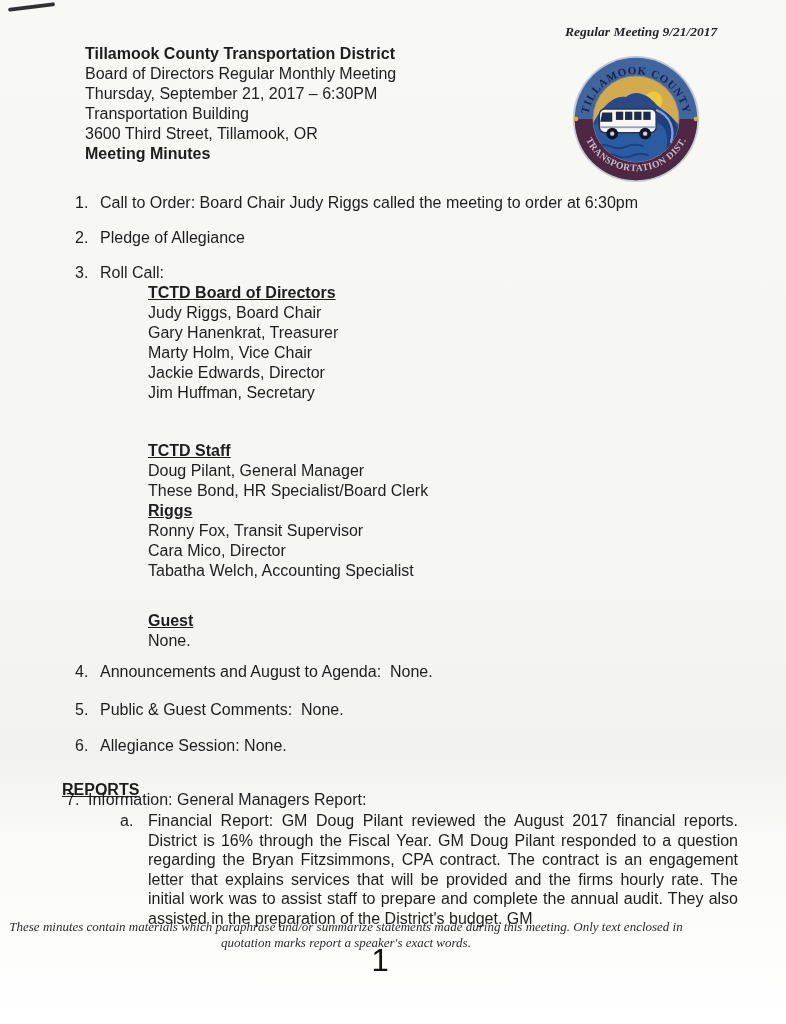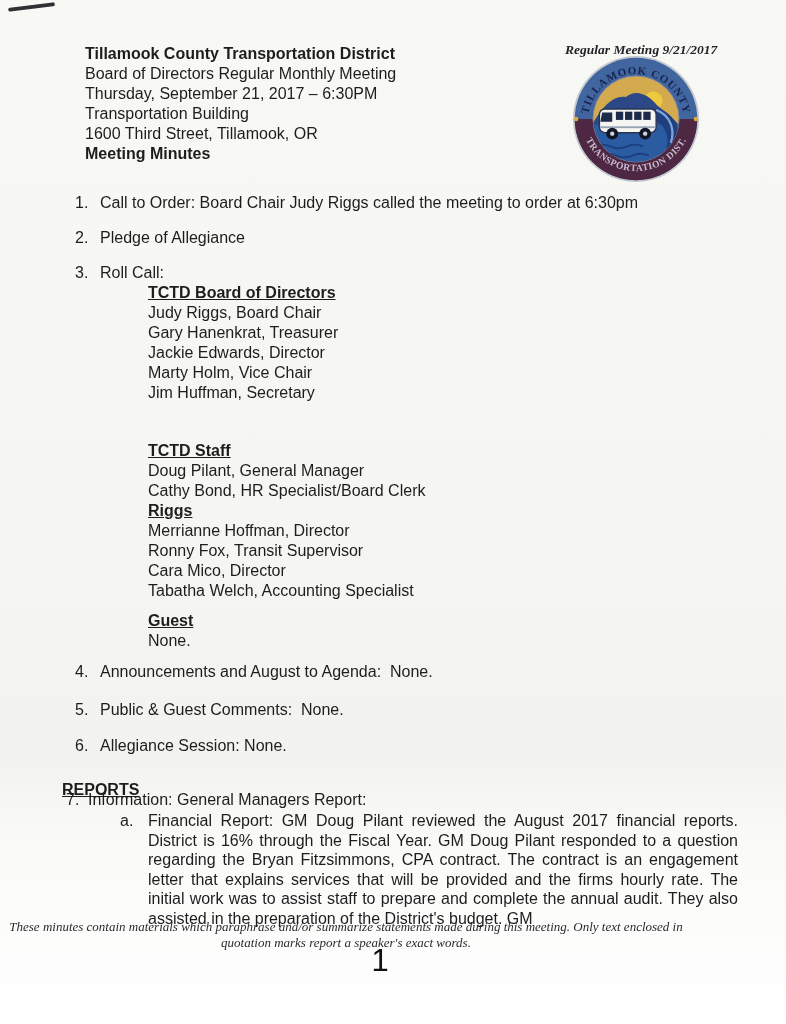--- a/index.html
+++ b/index.html
@@ -17,21 +17,21 @@
   .u{text-decoration:underline;}
   .line{font-size:16px;line-height:20px;white-space:pre-wrap;}
   
   .artifact{
     left:8px;top:5px;width:47px;height:4px;
     background:#15151a;border-radius:2px;
     transform:rotate(-7deg);opacity:.88;
   }
   
   .annotation{
-    left:565px;top:42px;
+    left:565px;top:24px;
     font-family:"Liberation Serif",serif;
     font-style:italic;font-weight:bold;
     font-size:13.5px;color:#23232a;
     white-space:pre;
   }
   .header-block{left:85px;top:44px;}
   .logo-wrap{left:572px;top:55px;width:128px;height:128px;}
   
   .item{display:flex;left:75px;}
   .item .num{flex:none;width:25px;font-size:16px;line-height:20px;}
@@ -117,55 +117,54 @@
         <textPath href="#lg-arc-bot" startOffset="50%" text-anchor="middle">TRANSPORTATION DIST.</textPath>
       </text>
     </svg>
   </div>
 
   <div class="abs header-block">
     <div class="line b">Tillamook County Transportation District</div>
     <div class="line">Board of Directors Regular Monthly Meeting</div>
     <div class="line">Thursday, September 21, 2017 – 6:30PM</div>
     <div class="line">Transportation Building</div>
-    <div class="line">1600 Third Street, Tillamook, OR</div>
+    <div class="line">3600 Third Street, Tillamook, OR</div>
     <div class="line b">Meeting Minutes</div>
   </div>
 
   <div class="abs item" style="top:193px">
     <span class="num">1.</span>
     <span class="txt">Call to Order: Board Chair Judy Riggs called the meeting to order at 6:30pm</span>
   </div>
   <div class="abs item" style="top:228px">
     <span class="num">2.</span>
     <span class="txt">Pledge of Allegiance</span>
   </div>
   <div class="abs item" style="top:263px">
     <span class="num">3.</span>
     <span class="txt">Roll Call:</span>
   </div>
 
   <div class="abs roll" style="top:283px">
     <div class="line b u">TCTD Board of Directors</div>
     <div class="line">Judy Riggs, Board Chair</div>
     <div class="line">Gary Hanenkrat, Treasurer</div>
+    <div class="line">Marty Holm, Vice Chair</div>
     <div class="line">Jackie Edwards, Director</div>
-    <div class="line">Marty Holm, Vice Chair</div>
     <div class="line">Jim Huffman, Secretary</div>
   </div>
 
   <div class="abs roll" style="top:441px">
     <div class="line b u">TCTD Staff</div>
     <div class="line">Doug Pilant, General Manager</div>
-    <div class="line">Cathy Bond, HR Specialist/Board Clerk</div>
+    <div class="line">These Bond, HR Specialist/Board Clerk</div>
   </div>
 
   <div class="abs roll" style="top:501px">
     <div class="line b u">Riggs</div>
-    <div class="line">Merrianne Hoffman, Director</div>
     <div class="line">Ronny Fox, Transit Supervisor</div>
     <div class="line">Cara Mico, Director</div>
     <div class="line">Tabatha Welch, Accounting Specialist</div>
   </div>
 
   <div class="abs roll" style="top:611px">
     <div class="line b u">Guest</div>
     <div class="line">None.</div>
   </div>
 

